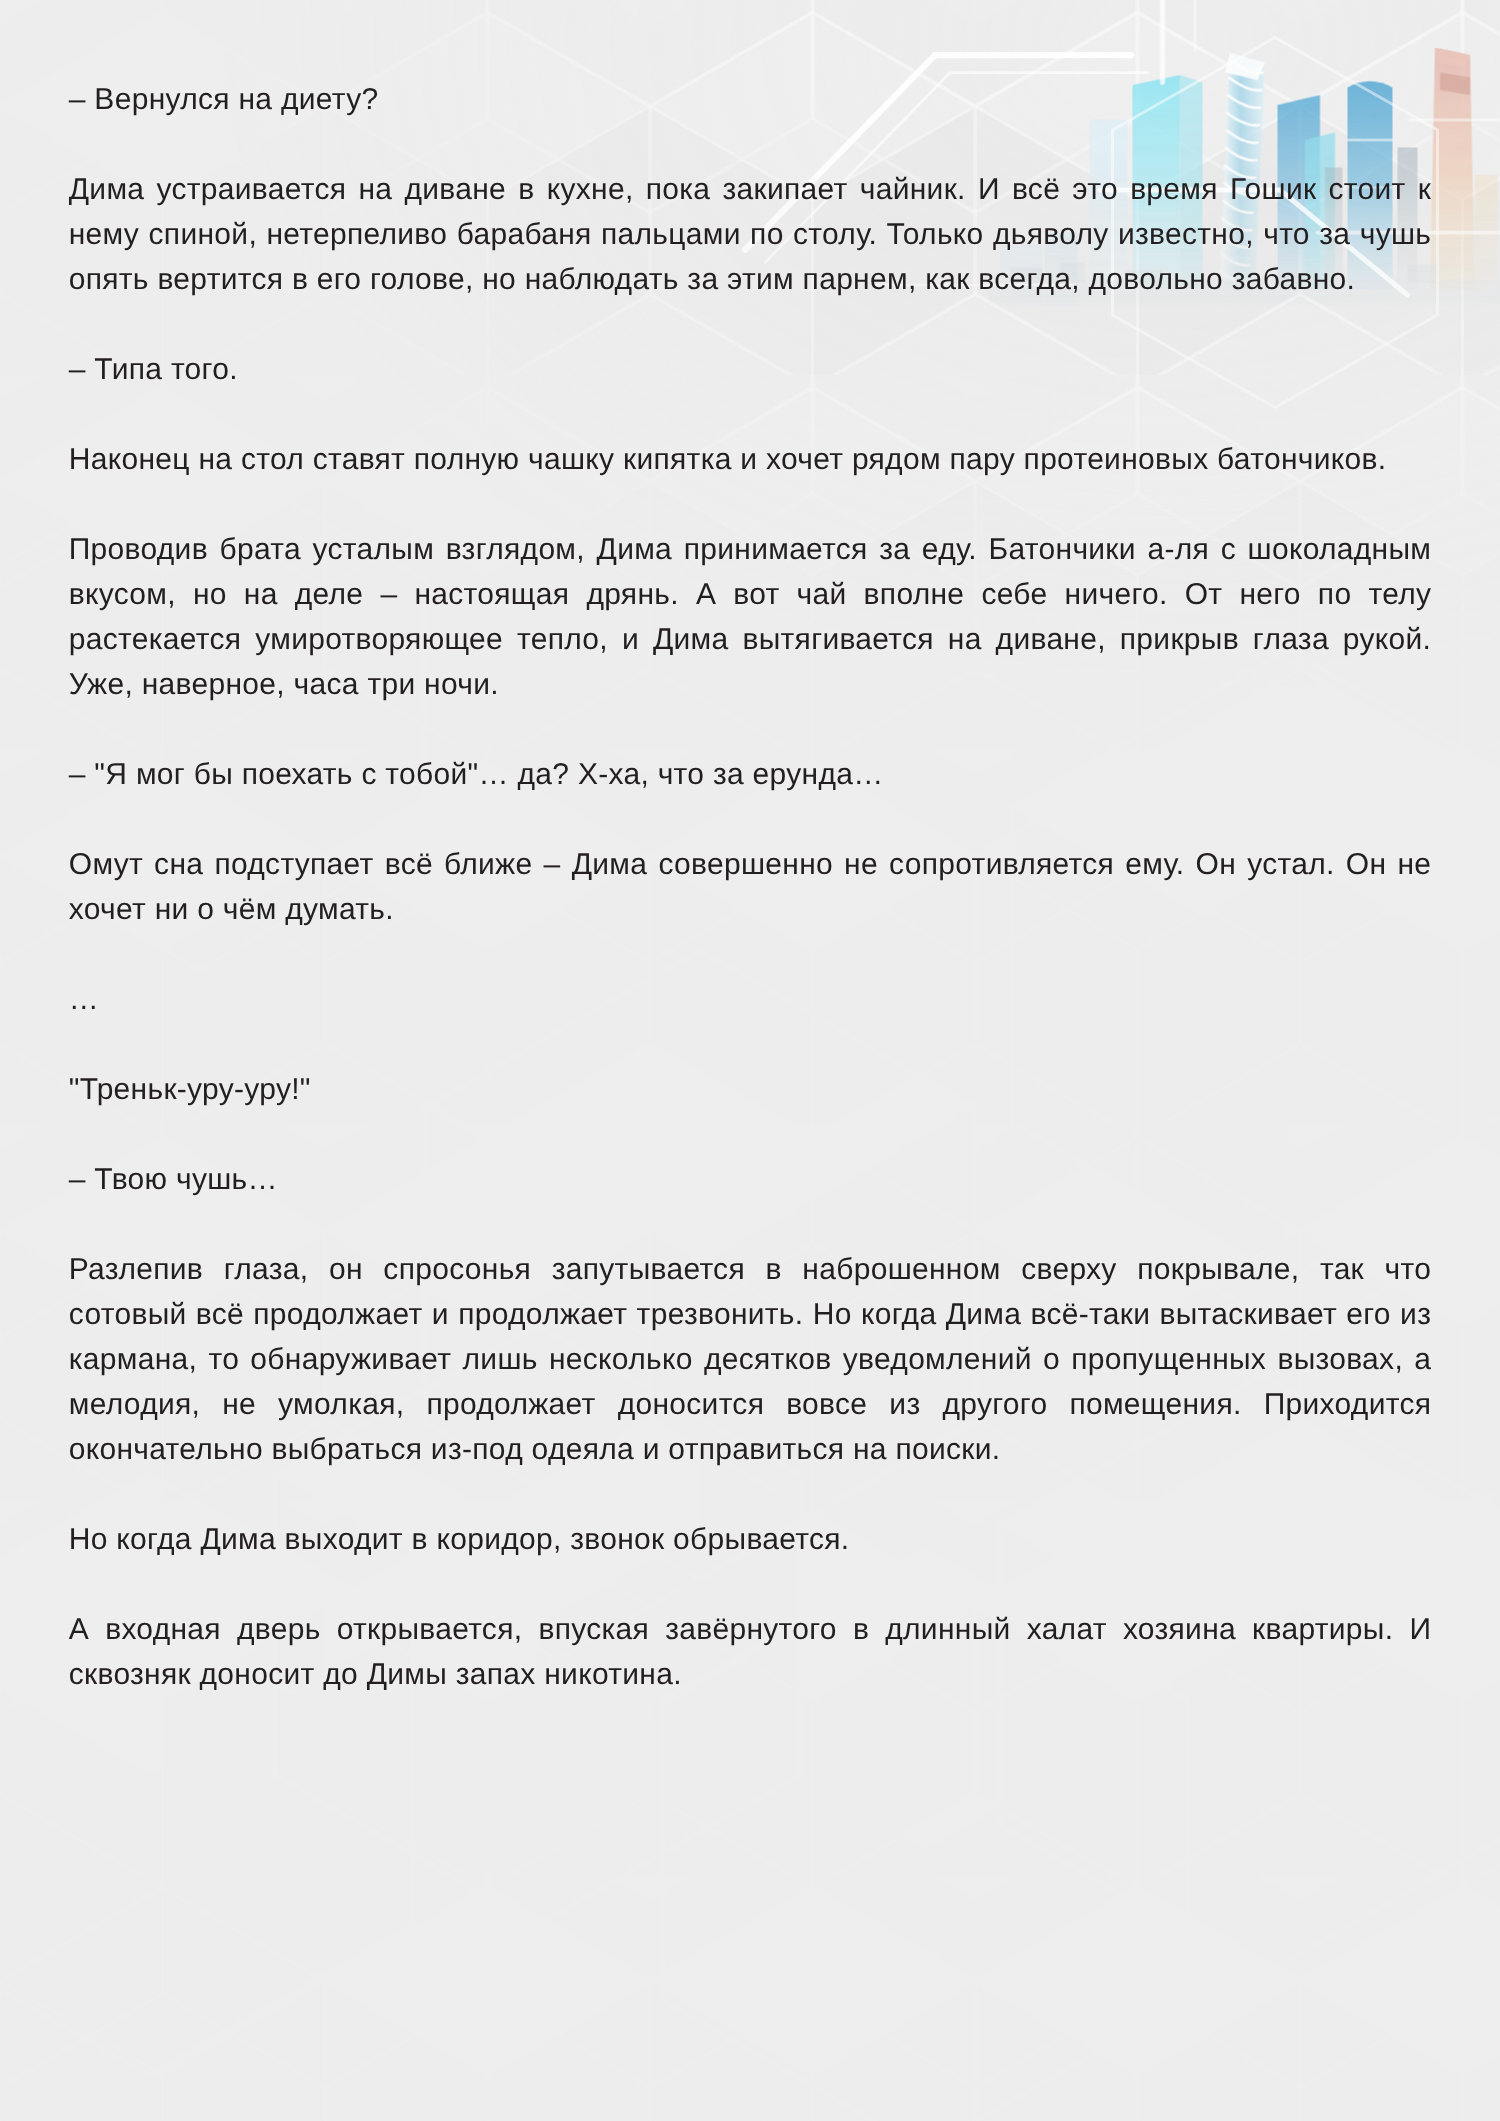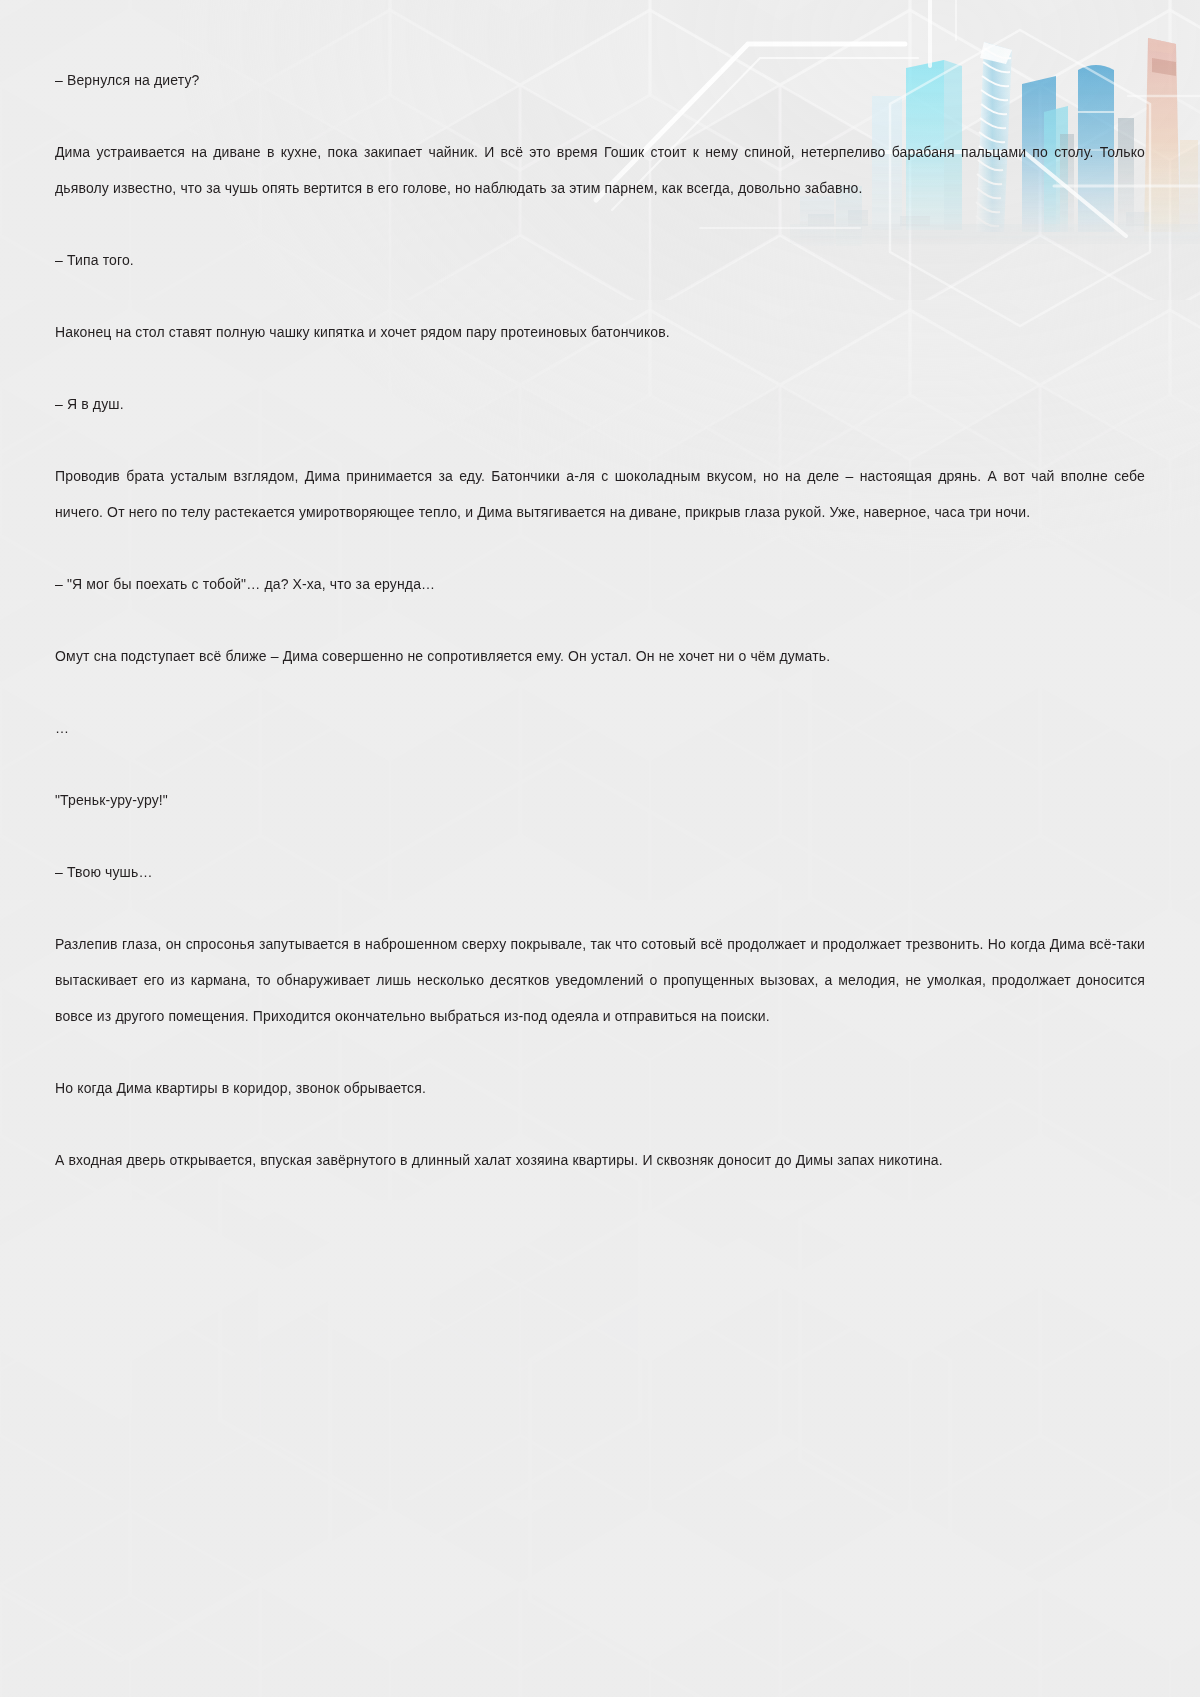--- a/index.html
+++ b/index.html
@@ -59,21 +59,21 @@
   .content {
     position: relative;
     z-index: 10;
     padding: 62px 55px 0 55px;
     width: 1090px;
     box-sizing: content-box;
   }
 
   p.para {
     margin: 0 0 36px 0;
-    font-size: 14px;
+    font-size: 24px;
     line-height: 36px;
     color: #231f20;
     text-align: justify;
     text-justify: inter-word;
     letter-spacing: 0.01em;
     -webkit-font-smoothing: antialiased;
   }
 
   p.para:last-child {
     margin-bottom: 0;
@@ -271,25 +271,24 @@
     </svg>
   </div>
 
   <div class="bg-layer bg-wash"></div>
 
   <div class="content">
     <p class="para short">– Вернулся на диету?</p>
     <p class="para">Дима устраивается на диване в кухне, пока закипает чайник. И всё это время Гошик стоит к нему спиной, нетерпеливо барабаня пальцами по столу. Только дьяволу известно, что за чушь опять вертится в его голове, но наблюдать за этим парнем, как всегда, довольно забавно.</p>
     <p class="para short">– Типа того.</p>
     <p class="para">Наконец на стол ставят полную чашку кипятка и хочет рядом пару протеиновых батончиков.</p>
-    <p class="para short">– Я в душ.</p>
     <p class="para">Проводив брата усталым взглядом, Дима принимается за еду. Батончики а-ля с шоколадным вкусом, но на деле – настоящая дрянь. А вот чай вполне себе ничего. От него по телу растекается умиротворяющее тепло, и Дима вытягивается на диване, прикрыв глаза рукой. Уже, наверное, часа три ночи.</p>
     <p class="para short">– "Я мог бы поехать с тобой"… да? Х-ха, что за ерунда…</p>
     <p class="para">Омут сна подступает всё ближе – Дима совершенно не сопротивляется ему. Он устал. Он не хочет ни о чём думать.</p>
     <p class="para short">…</p>
     <p class="para short">"Треньк-уру-уру!"</p>
     <p class="para short">– Твою чушь…</p>
     <p class="para">Разлепив глаза, он спросонья запутывается в наброшенном сверху покрывале, так что сотовый всё продолжает и продолжает трезвонить. Но когда Дима всё-таки вытаскивает его из кармана, то обнаруживает лишь несколько десятков уведомлений о пропущенных вызовах, а мелодия, не умолкая, продолжает доносится вовсе из другого помещения. Приходится окончательно выбраться из-под одеяла и отправиться на поиски.</p>
-    <p class="para">Но когда Дима квартиры в коридор, звонок обрывается.</p>
+    <p class="para">Но когда Дима выходит в коридор, звонок обрывается.</p>
     <p class="para">А входная дверь открывается, впуская завёрнутого в длинный халат хозяина квартиры. И сквозняк доносит до Димы запах никотина.</p>
   </div>
 
 </div>
 
 </body></html>

